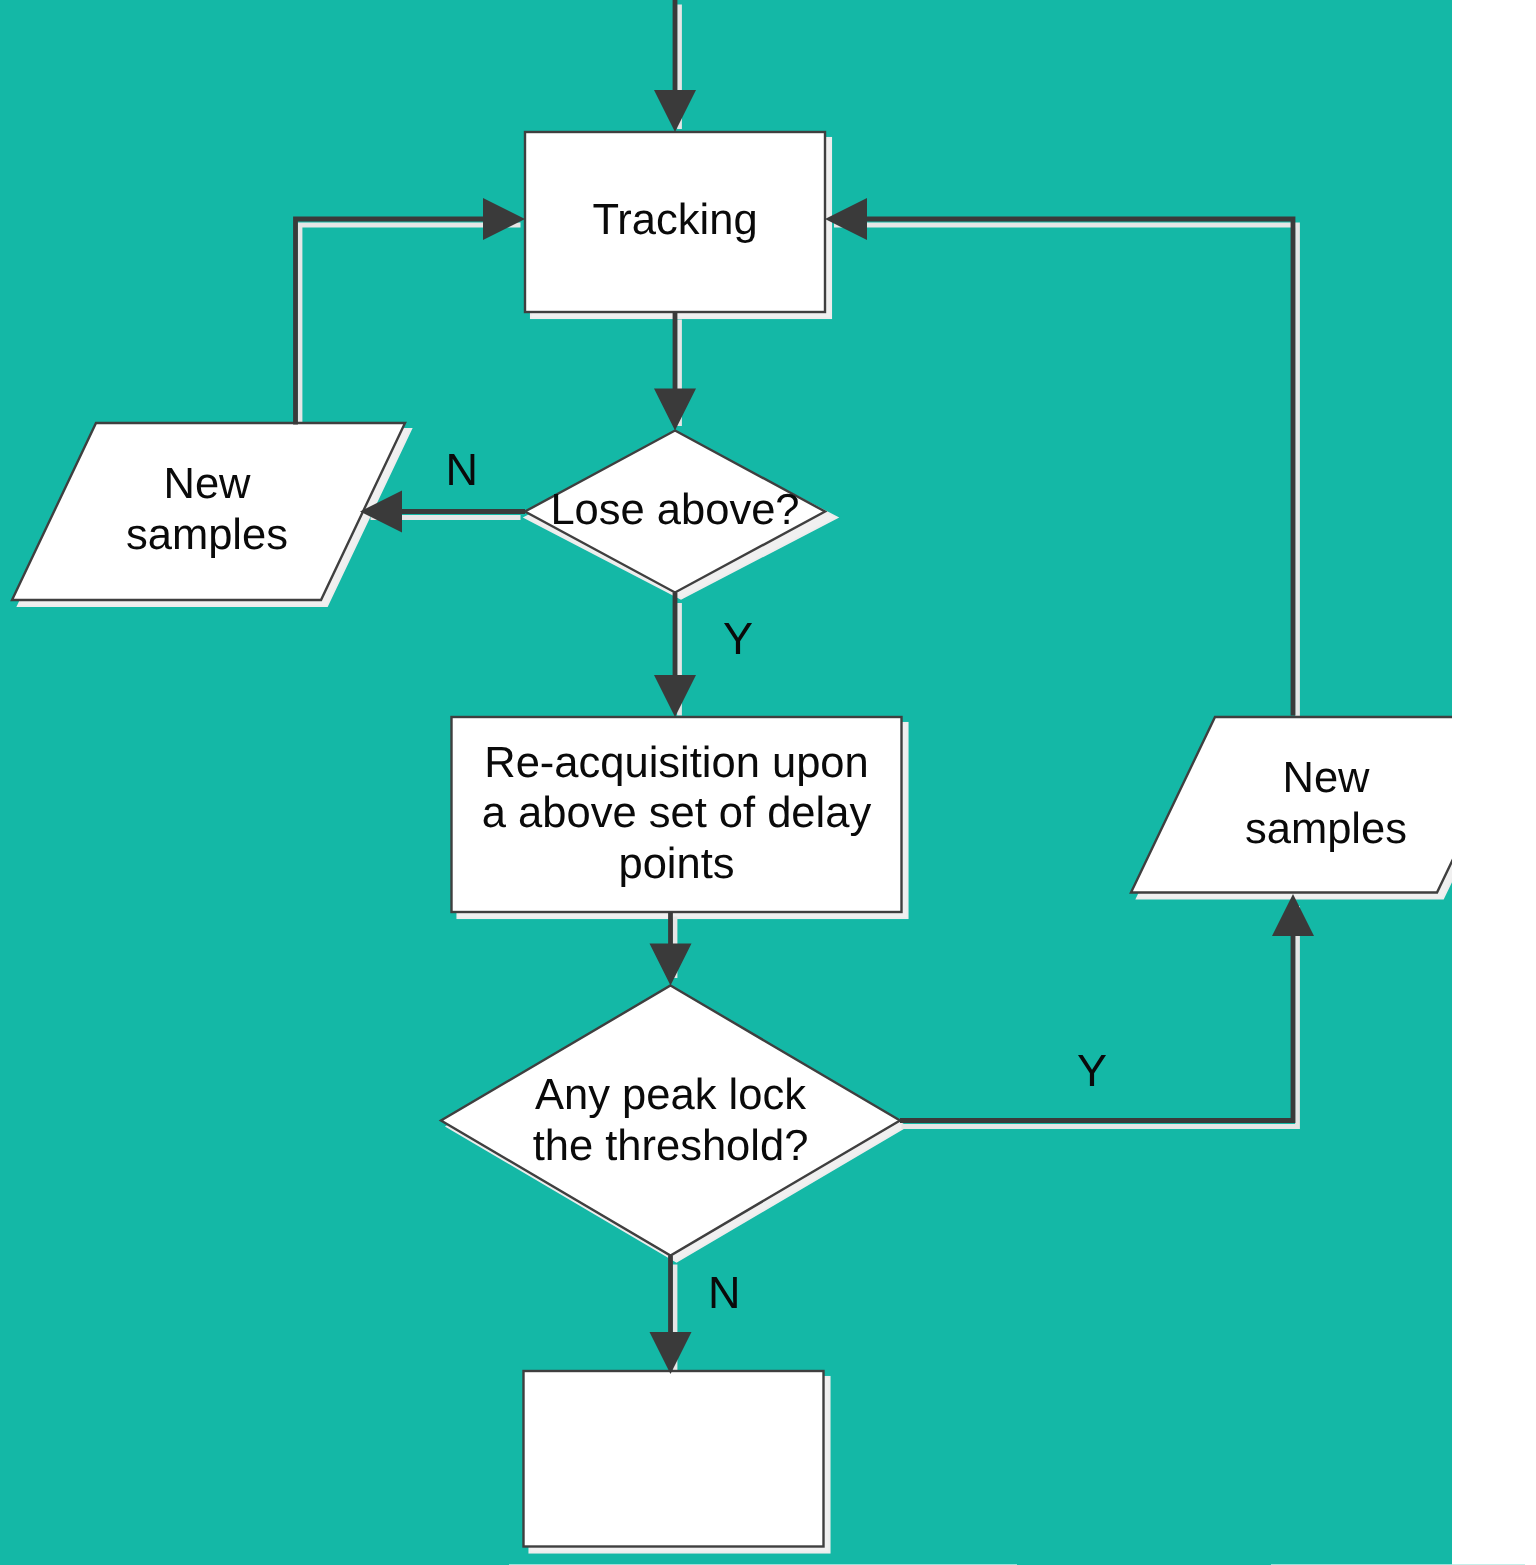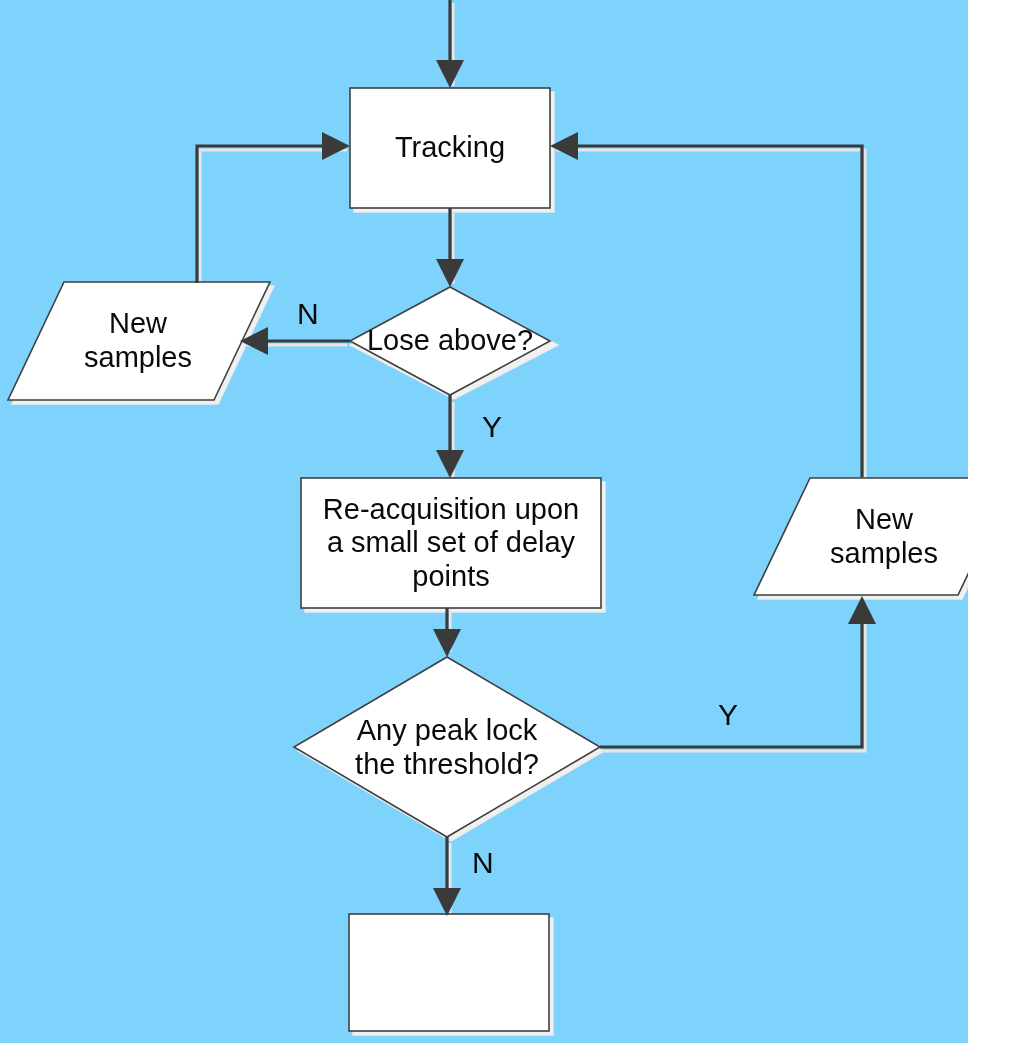--- a/index.html
+++ b/index.html
@@ -5,21 +5,21 @@
 <style>
   html, body {
     margin: 0;
     padding: 0;
     background: #ffffff;
   }
   #canvas {
     position: relative;
     width: 968px;
     height: 1043px;
-    background: #7dd3fc;
+    background: #14b8a6;
     overflow: hidden;
     font-family: "Liberation Sans", sans-serif;
   }
   #flow-svg {
     position: absolute;
     left: 0;
     top: 0;
     width: 1024px;
     height: 1043px;
   }
@@ -144,21 +144,21 @@
   </svg>
 
   <div class="node-label" style="left:350px; top:88px; width:200px; height:120px;">Tracking</div>
 
   <div class="node-label" style="left:355px; top:311px; width:190px; height:60px;">Lose above?</div>
 
   <div class="node-label" style="left:38px; top:296px; width:200px; height:90px;">New
 samples</div>
 
   <div class="node-label" style="left:301px; top:478px; width:300px; height:130px;">Re-acquisition upon
-a small set of delay
+a above set of delay
 points</div>
 
   <div class="node-label" style="left:319px; top:703px; width:256px; height:90px;">Any peak lock
 the threshold?</div>
 
   <div class="node-label" style="left:784px; top:492px; width:200px; height:90px;">New
 samples</div>
 
 
   <div class="edge-label" style="left:297px; top:299px;">N</div>

